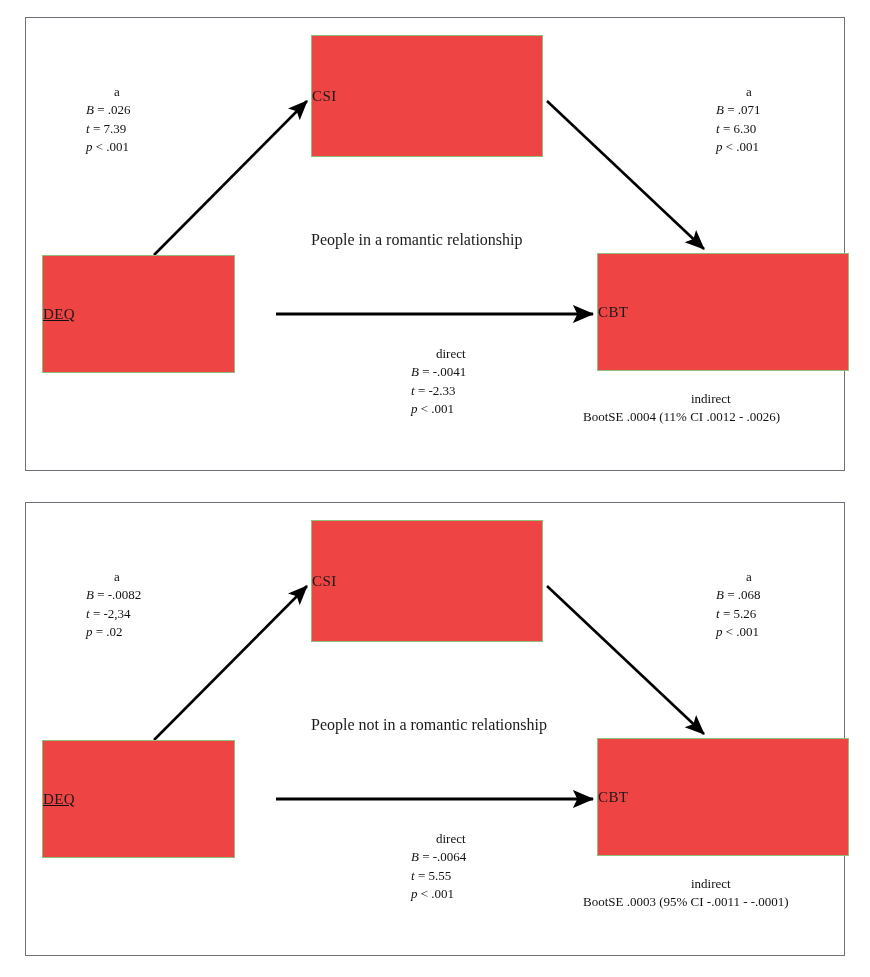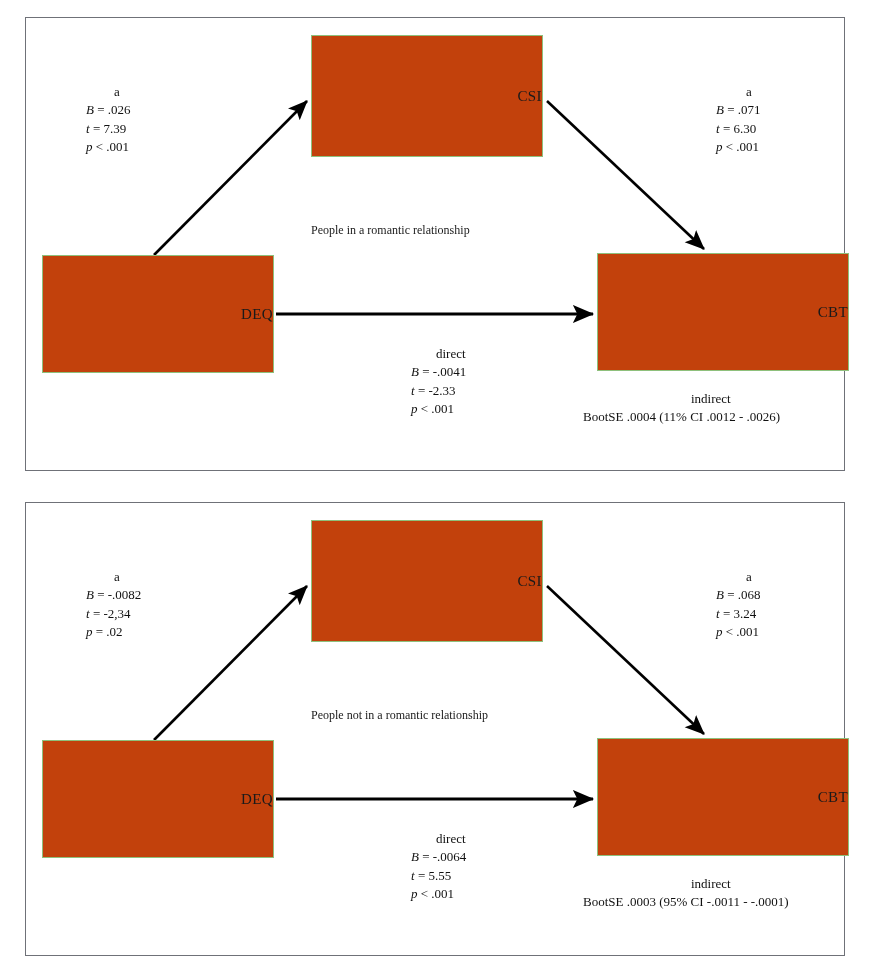--- a/index.html
+++ b/index.html
@@ -34,35 +34,35 @@
 
   .panel-inner {
     position: absolute;
     left: 0; top: 0; right: 0; bottom: 0;
   }
 
   
   .node {
     position: absolute;
     border: 1.6px solid #8ec07c;
-    background: #c2410c;
+    background: #ef4444;
     box-sizing: border-box;
     display: flex;
     align-items: center;
-    justify-content: flex-end;
+    justify-content: flex-start;
   }
   .node .node-label {
     font-size: 15px;
     letter-spacing: 0.4px;
     color: #1a1a1a;
   }
 
   
   .node-csi { left: 285px; top: 17px;  width: 232px; height: 122px; }
-  .node-deq { left: 16px;  top: 237px; width: 232px; height: 118px; }
+  .node-deq { left: 16px;  top: 237px; width: 193px; height: 118px; text-decoration: underline; }
   .node-cbt { left: 571px; top: 235px; width: 252px; height: 118px; }
 
   
   .arrows {
     position: absolute;
     left: 0; top: 0;
     width: 820px; height: 454px;
     pointer-events: none;
   }
 
@@ -73,23 +73,24 @@
     line-height: 1.42;
     color: #111111;
     white-space: nowrap;
   }
   .annot .hdr { display: block; }
   .annot .ln  { display: block; }
   .it { font-style: italic; }
 
   .grp-title {
     position: absolute;
-    font-size: 12px;
+    font-size: 16px;
     color: #1a1a1a;
     white-space: nowrap;
+    margin-top: 8px;
   }
 
   
   .a-left    { left: 60px;  top: 65px;  }
   .a-right   { left: 690px; top: 65px;  }
   .a-direct  { left: 385px; top: 327px; }
   .a-indirect{ left: 557px; top: 372px; }
   .title-pos { left: 285px; top: 205px; }
 
   .a-left .hdr   { padding-left: 28px; }
@@ -189,21 +190,21 @@
       <div class="annot a-left">
         <span class="hdr">a</span>
         <span class="ln"><span class="it">B</span> <span>= -.0082</span></span>
         <span class="ln"><span class="it">t</span> <span>= -2,34</span></span>
         <span class="ln"><span class="it">p</span> <span>= .02</span></span>
       </div>
 
       <div class="annot a-right">
         <span class="hdr">a</span>
         <span class="ln"><span class="it">B</span> <span>= .068</span></span>
-        <span class="ln"><span class="it">t</span> <span>= 3.24</span></span>
+        <span class="ln"><span class="it">t</span> <span>= 5.26</span></span>
         <span class="ln"><span class="it">p</span> <span>&lt; .001</span></span>
       </div>
 
       <div class="annot a-direct">
         <span class="hdr">direct</span>
         <span class="ln"><span class="it">B</span> <span>= -.0064</span></span>
         <span class="ln"><span class="it">t</span> <span>= 5.55</span></span>
         <span class="ln"><span class="it">p</span> <span>&lt; .001</span></span>
       </div>
 

